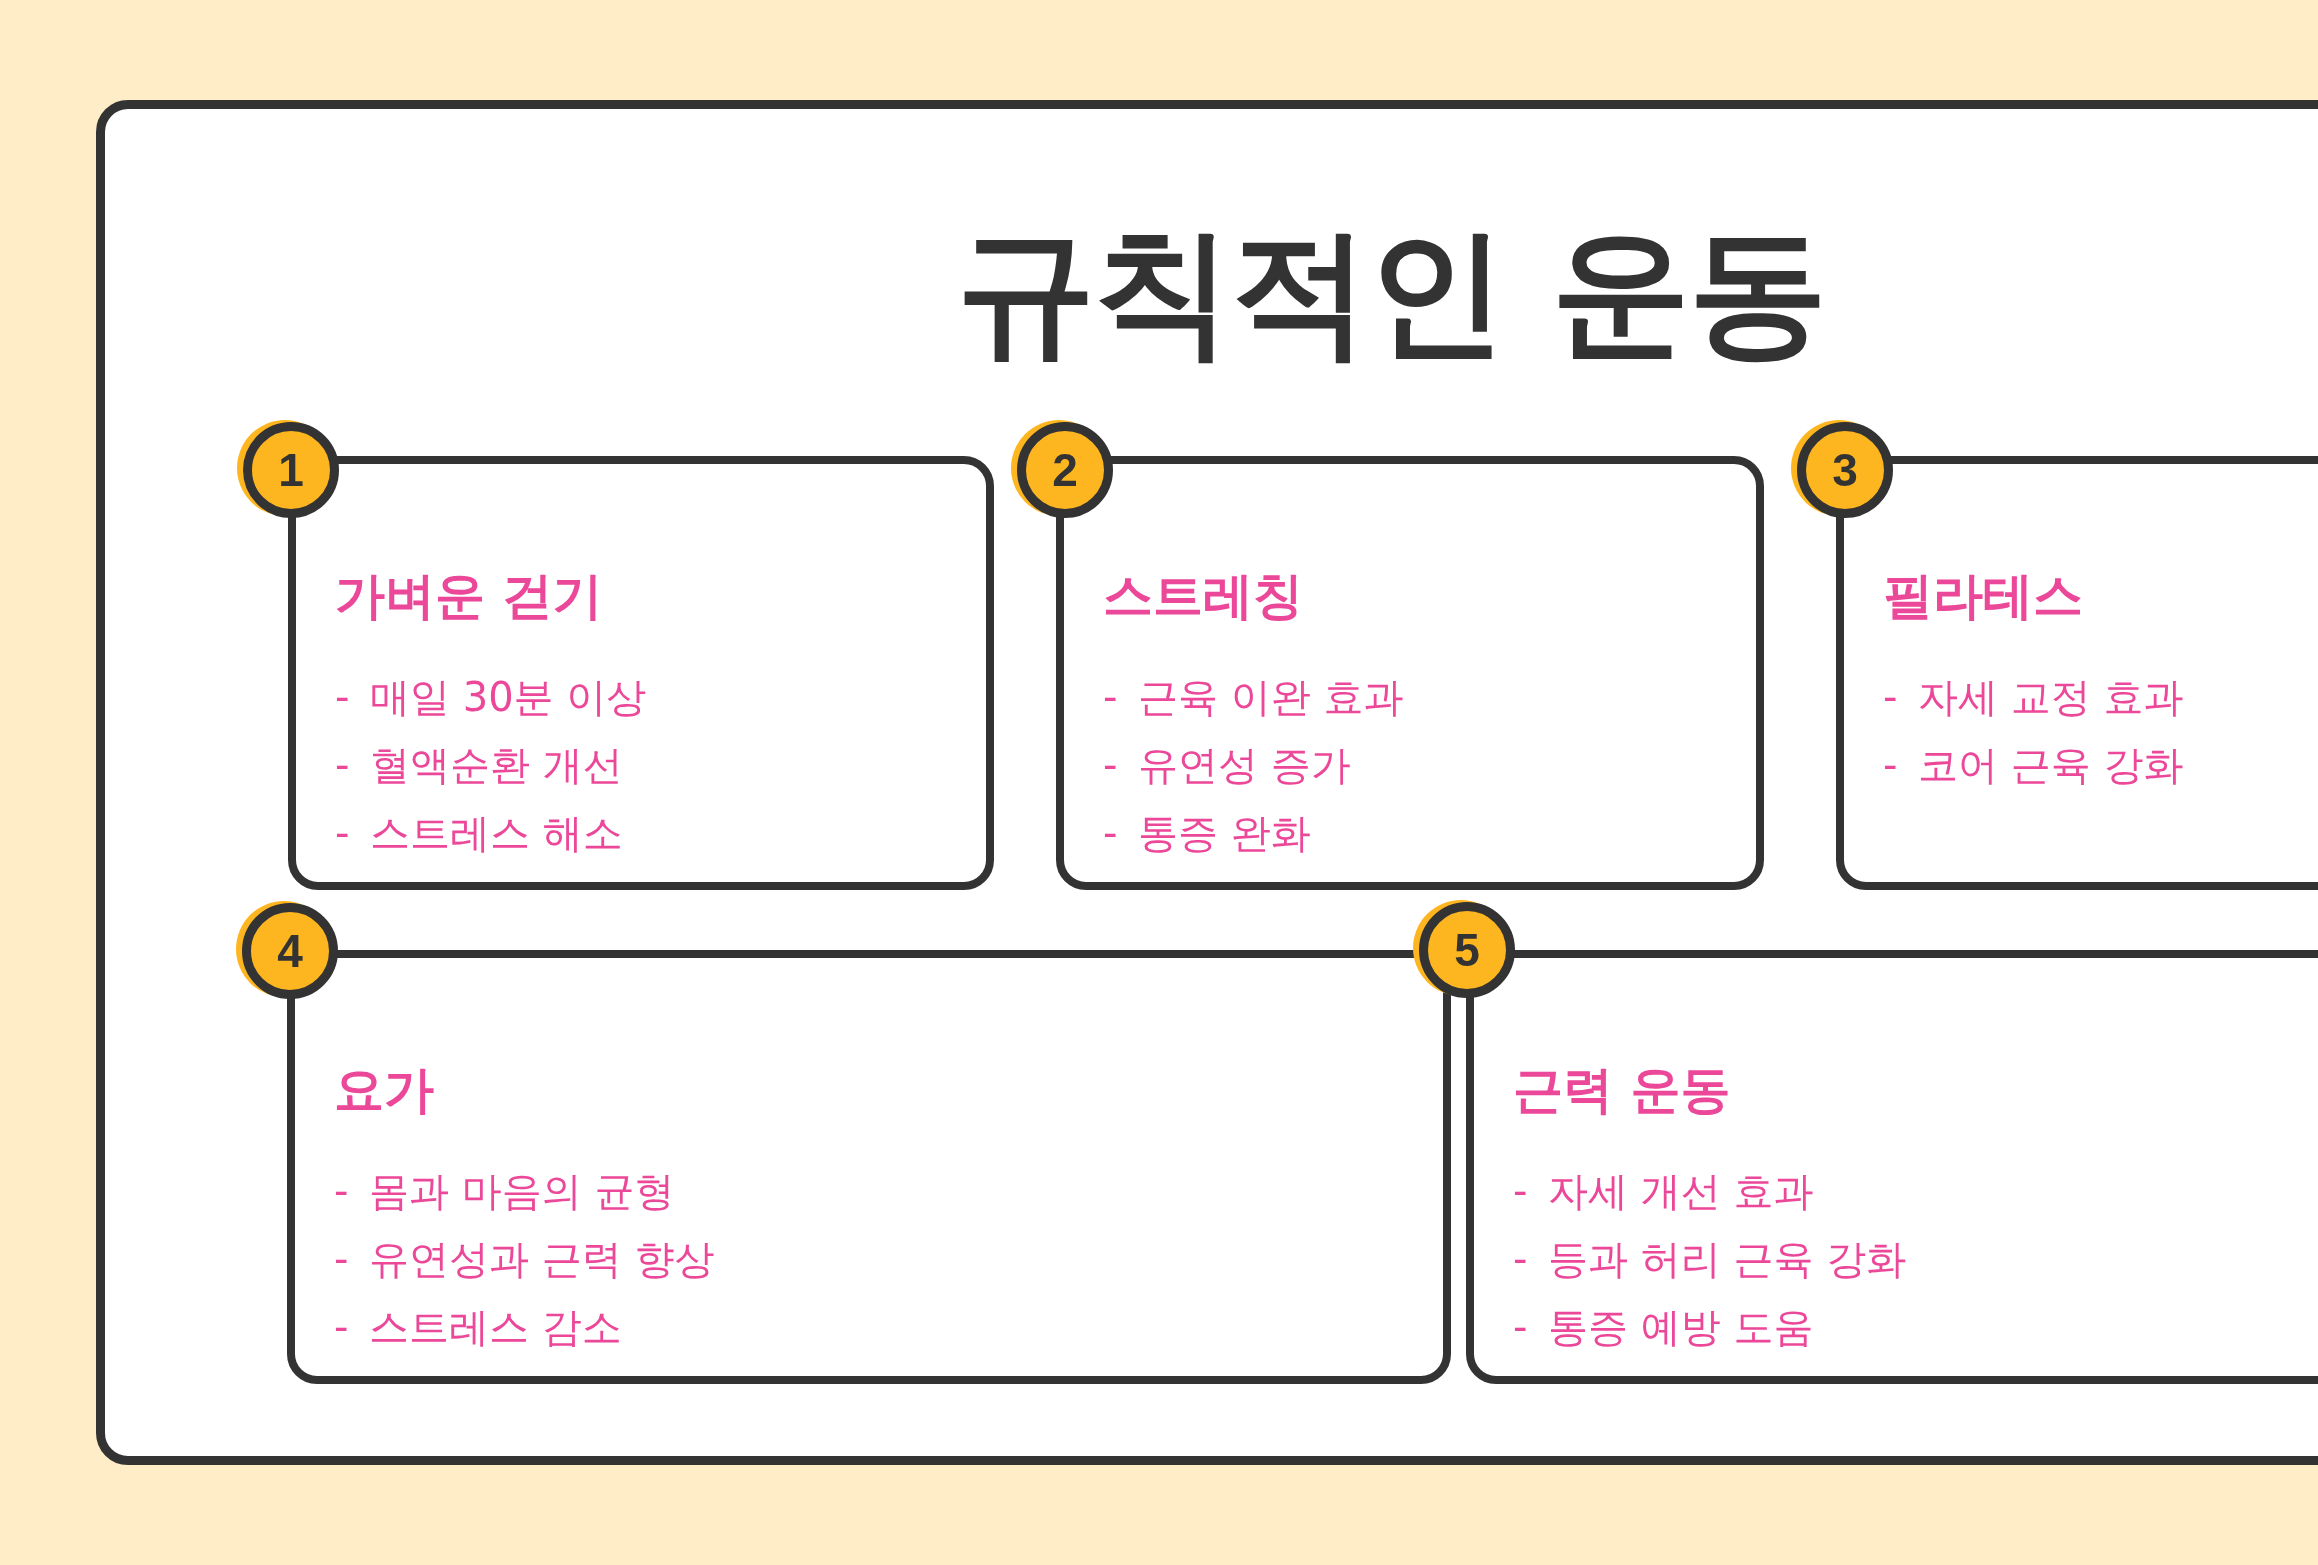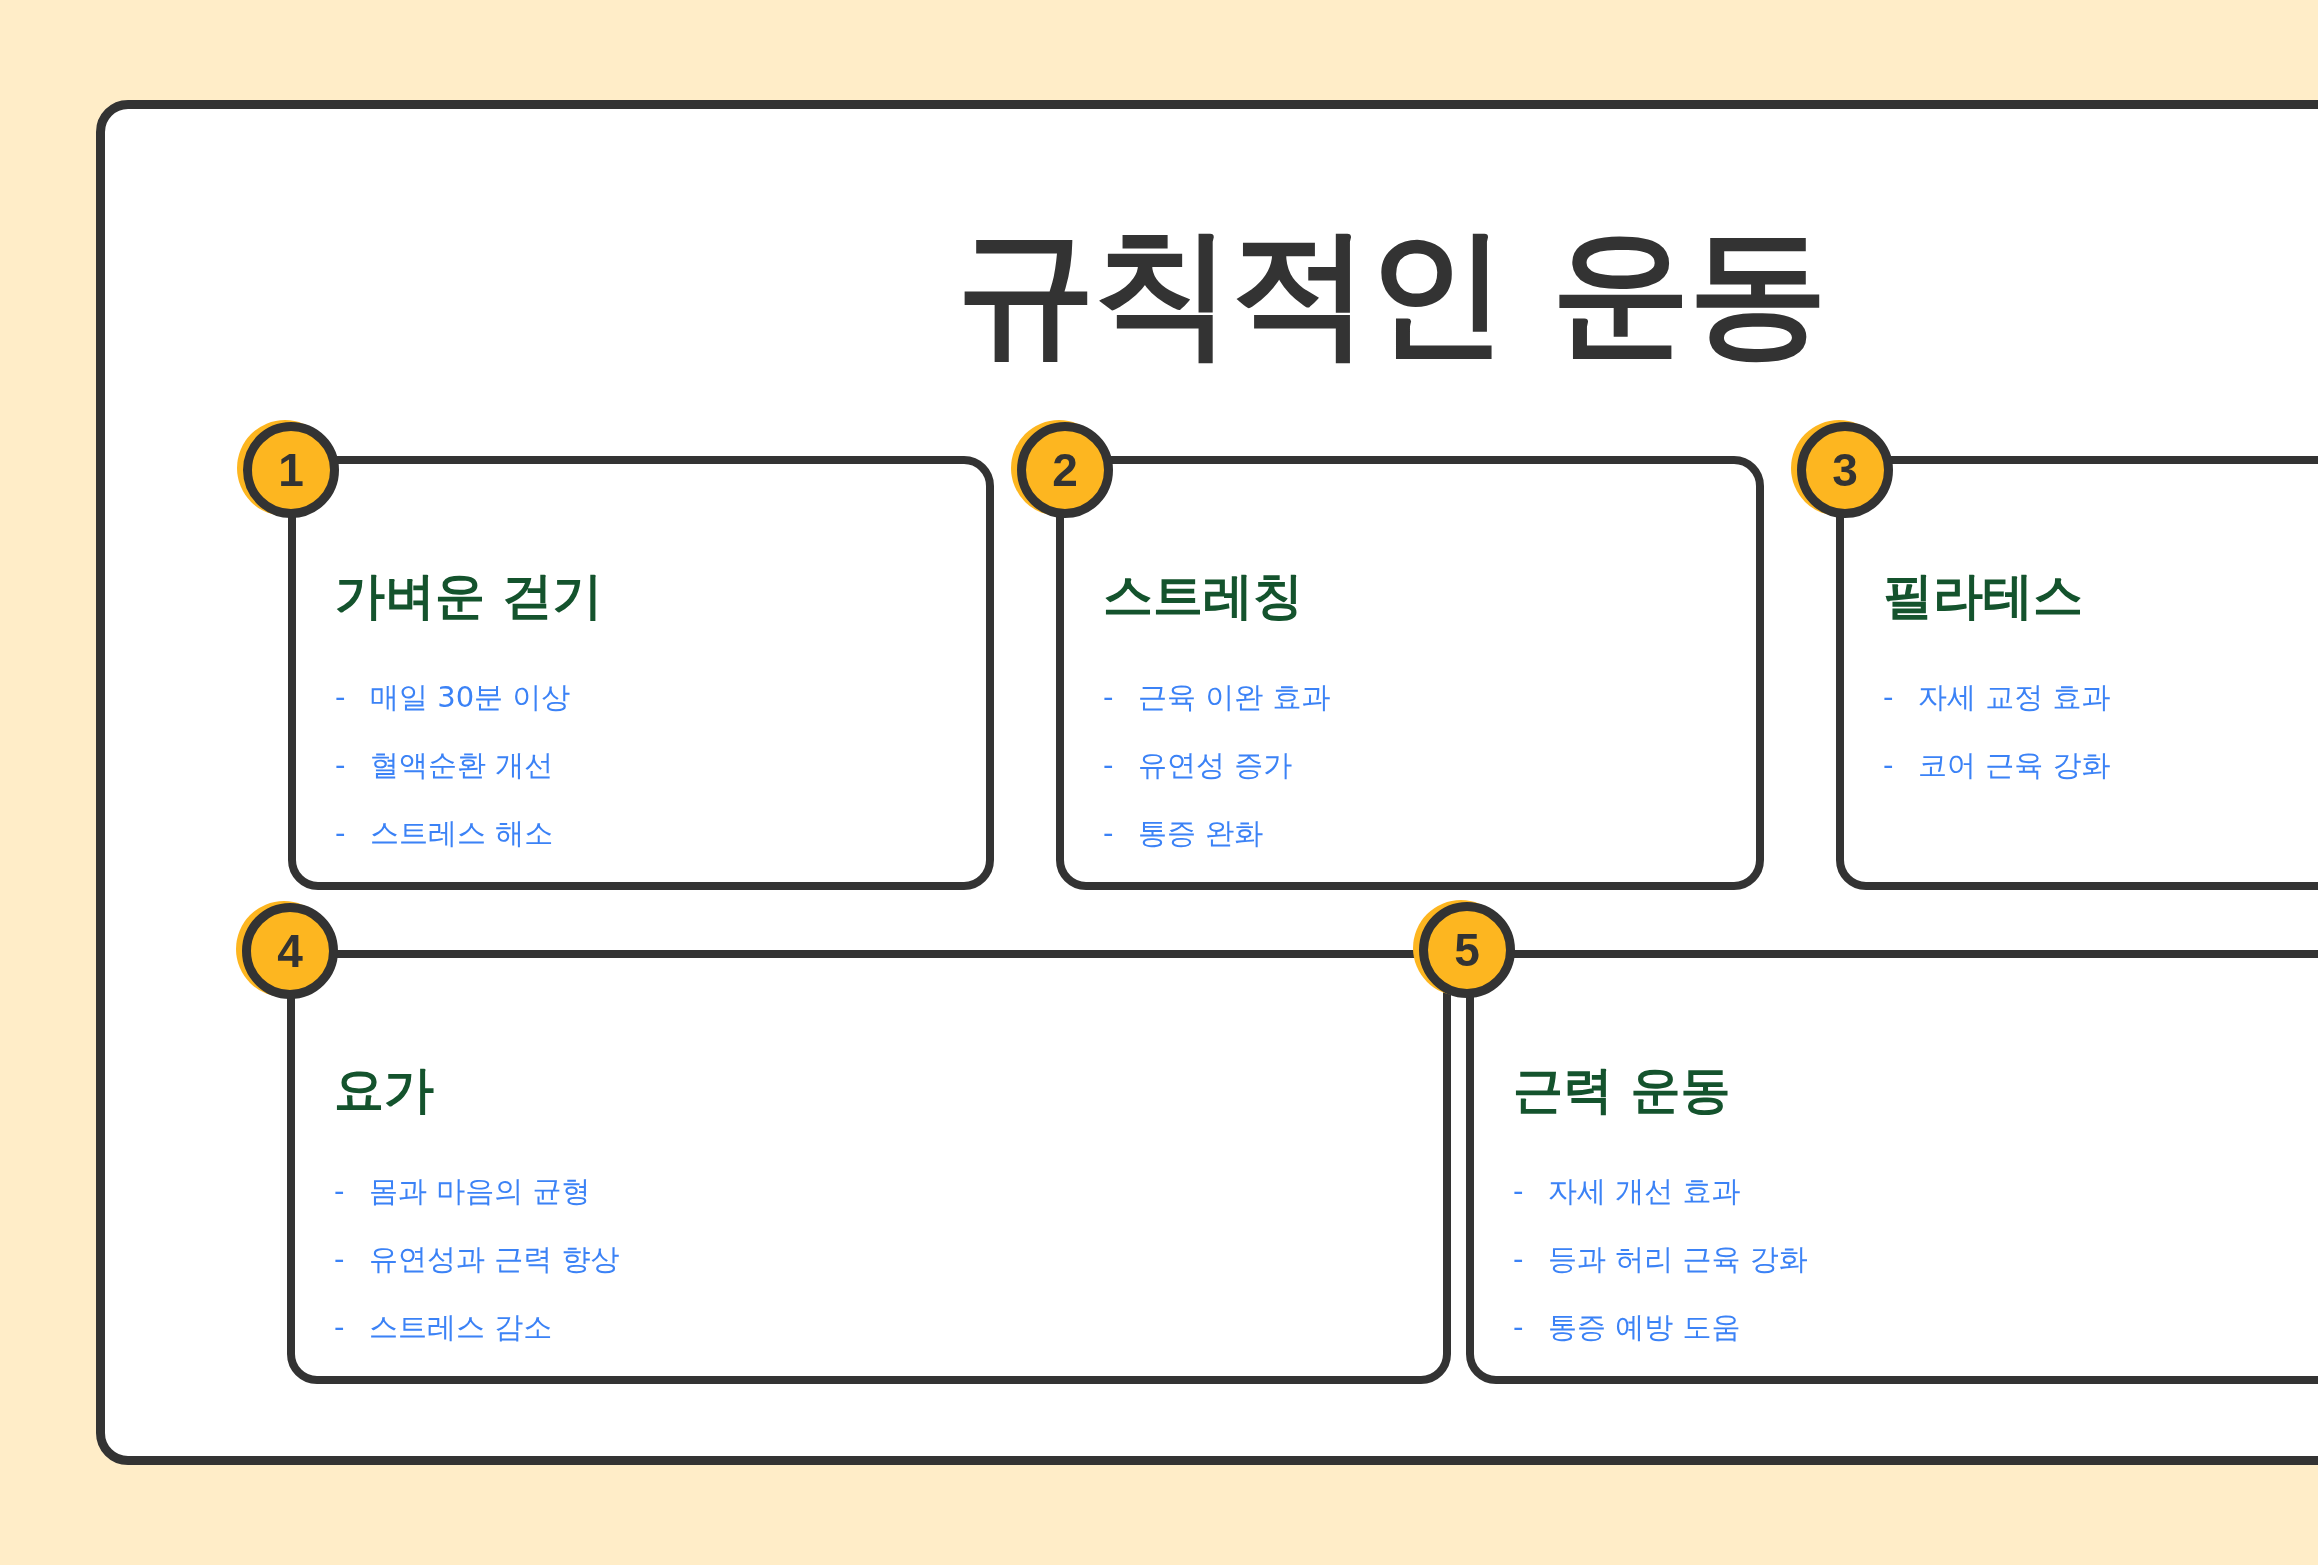--- a/index.html
+++ b/index.html
@@ -46,35 +46,35 @@
       background: #FFFFFF;
     }
     .card-title {
       position: absolute;
       left: 39px;
       top: 97px;
       font-size: 50px;
       font-weight: bold;
       line-height: 70px;
       white-space: nowrap;
-      color: #14532d;
+      color: #ec4899;
     }
     .card-items {
       position: absolute;
       left: 39px;
       top: 199px;
       margin: 0;
       padding: 0;
       list-style: none;
     }
     .card-item {
-      font-size: 29px;
+      font-size: 40px;
       line-height: 68px;
       white-space: nowrap;
-      color: #3b82f6;
+      color: #ec4899;
     }
     .card-item .dash {
       display: inline-block;
       width: 35px;
     }
     .badge {
       position: absolute;
       width: 96px;
       height: 96px;
     }

